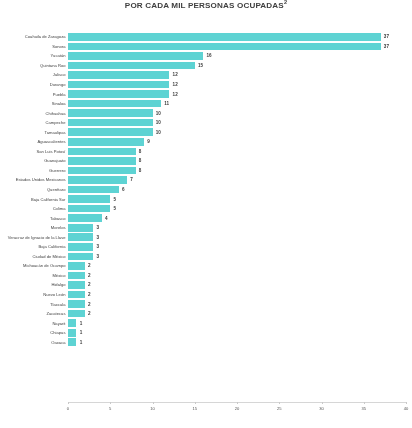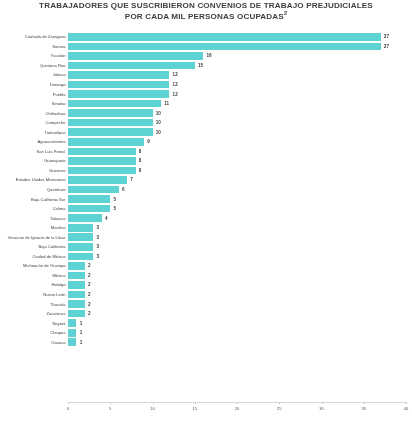--- a/index.html
+++ b/index.html
@@ -127,21 +127,20 @@
     font-size: 4.1px;
     color: #555555;
     transform: translateX(-50%);
     white-space: nowrap;
   }
 </style>
 </head>
 <body>
 
 <div class="chart-title">
-  <span class="line1">Trabajadores que suscribieron convenios de trabajo prejudiciales</span>
   <span class="line2"><span>por cada mil personas ocupadas</span><sup>2</sup></span>
 </div>
 
 <div class="plot-wrap">
   <div class="rows" id="rows">
       <div class="row">
         <div class="cat-label">Coahuila de Zaragoza</div>
         <div class="bar-zone">
           <div class="bar" style="width: 312.65px; background: rgb(94, 211, 211);"></div>
           <div class="val-label">37</div>

